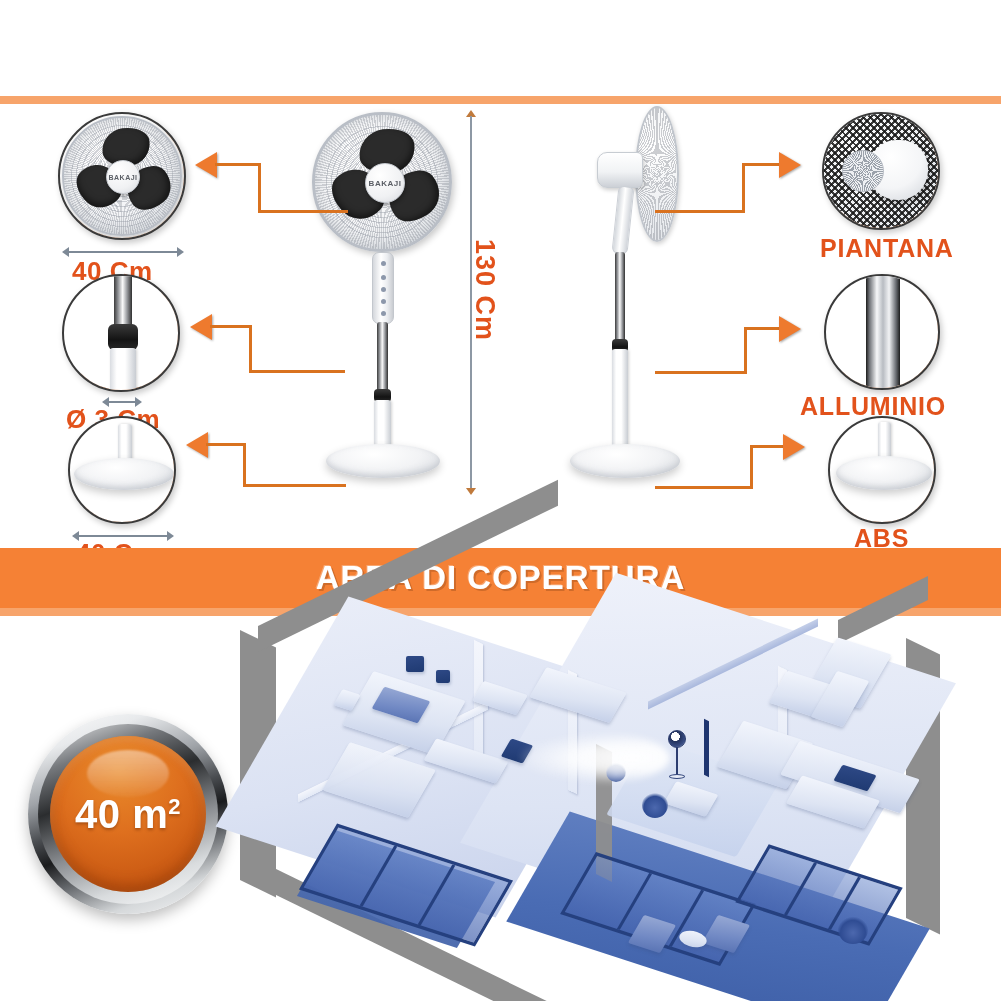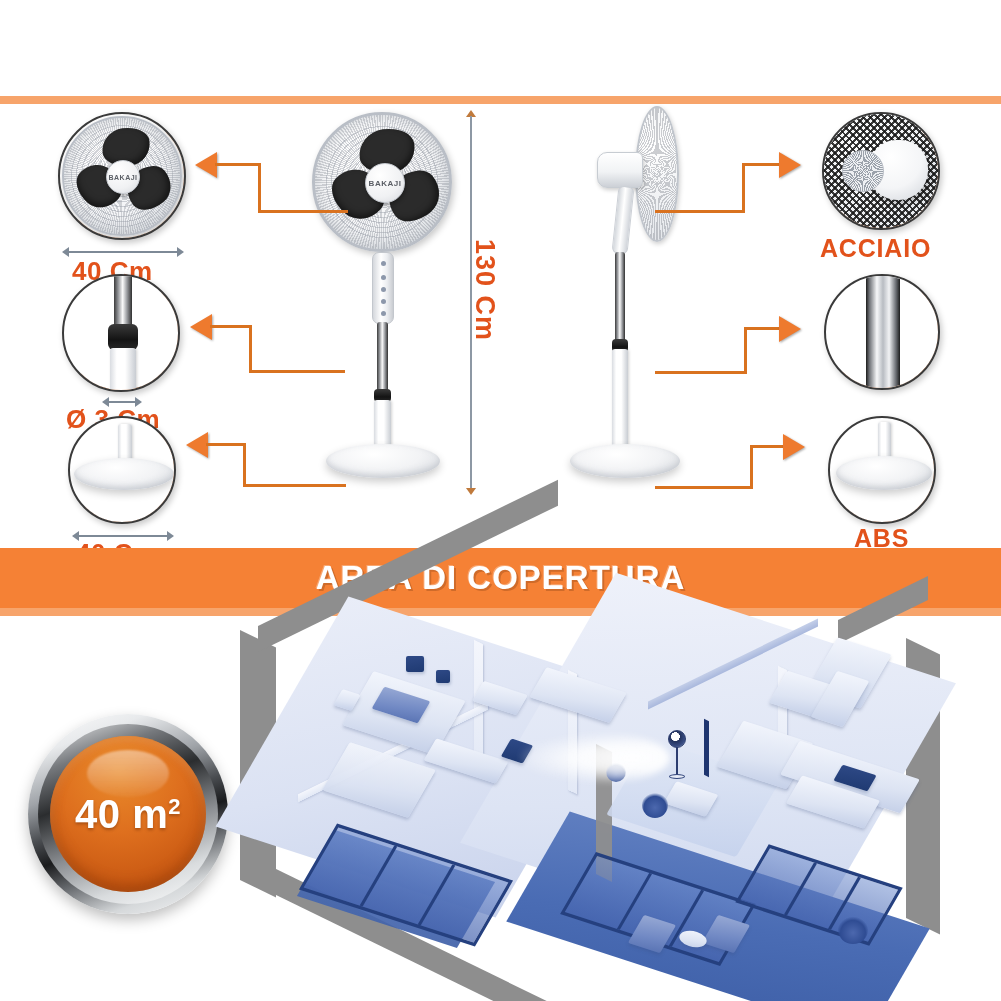--- a/index.html
+++ b/index.html
@@ -415,32 +415,33 @@
       <div class="seg h" style="left:20px; top:11px; width:40px;"></div>
       <div class="seg v" style="left:57px; top:11px; height:44px;"></div>
       <div class="seg h" style="left:57px; top:52px; width:103px;"></div>
     </div>
 
     <div class="detail-circle" style="left:822px; top:8px; width:118px; height:118px;">
       <div class="mesh-swatch"></div>
       <div class="motor-cap" style="left:44px; top:26px; width:60px; height:60px;"></div>
       <div class="motor-fins" style="left:18px; top:36px; width:42px; height:42px;"></div>
     </div>
-    <div class="mat-label" style="left:820px; top:130px;">ACCIAIO</div>
+    <div class="mat-label" style="left:820px; top:130px;">PIANTANA</div>
 
     <div class="conn" style="left:655px; top:48px; width:172px; height:70px;">
       <div class="seg h" style="left:0; top:58px; width:90px;"></div>
       <div class="seg v" style="left:87px; top:11px; height:50px;"></div>
       <div class="seg h" style="left:87px; top:11px; width:40px;"></div>
       <div class="arrow-r" style="left:124px; top:0;"></div>
     </div>
 
     <div class="detail-circle" style="left:824px; top:170px; width:116px; height:116px;">
       <div class="alu-tube" style="left:40px; top:-2px; width:34px; height:120px;"></div>
     </div>
+    <div class="mat-label" style="left:800px; top:288px;">ALLUMINIO</div>
 
     <div class="conn" style="left:655px; top:212px; width:172px; height:66px;">
       <div class="seg h" style="left:0; top:55px; width:92px;"></div>
       <div class="seg v" style="left:89px; top:11px; height:47px;"></div>
       <div class="seg h" style="left:89px; top:11px; width:38px;"></div>
       <div class="arrow-r" style="left:124px; top:0;"></div>
     </div>
 
     <div class="detail-circle" style="left:828px; top:312px; width:108px; height:108px;">
       <div class="pole" style="left:48px; top:4px; width:13px; height:44px;"></div>

